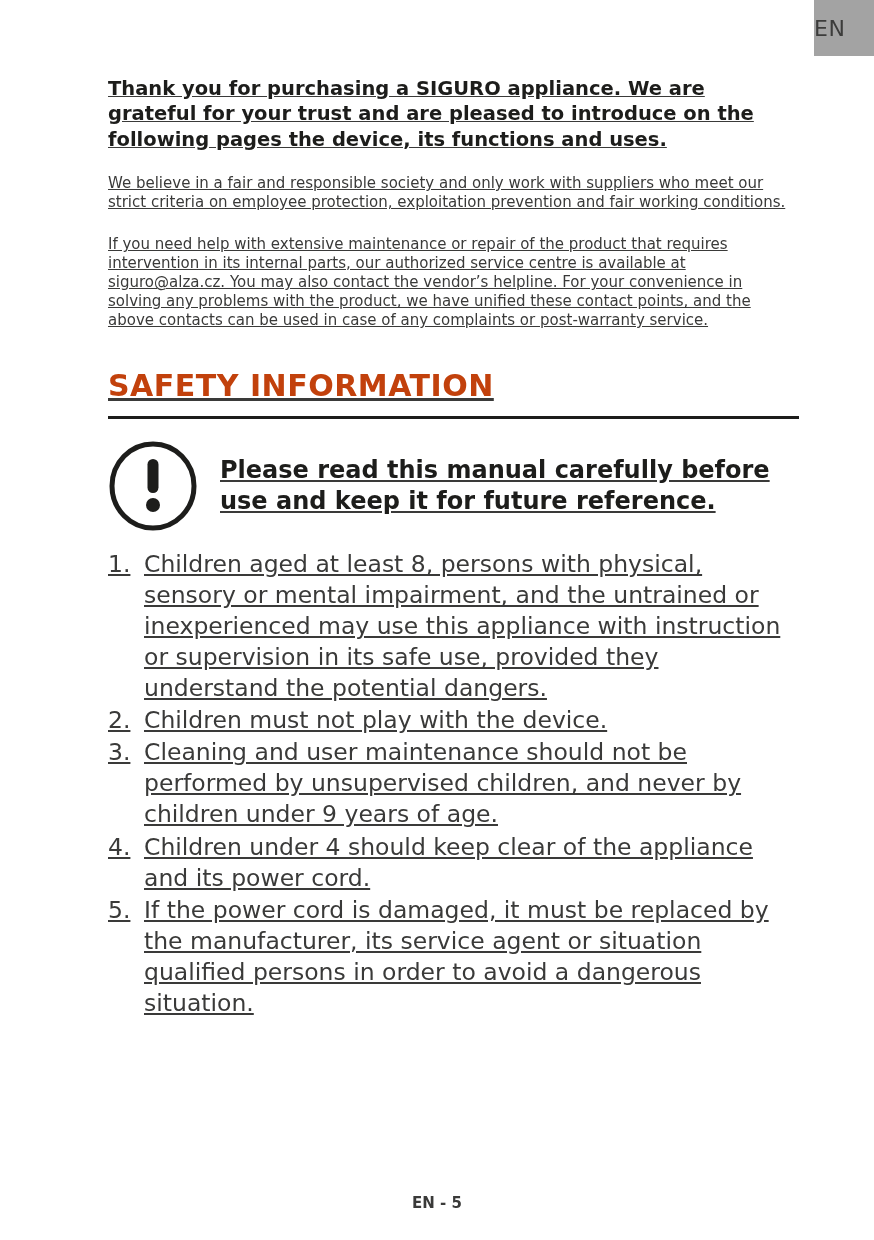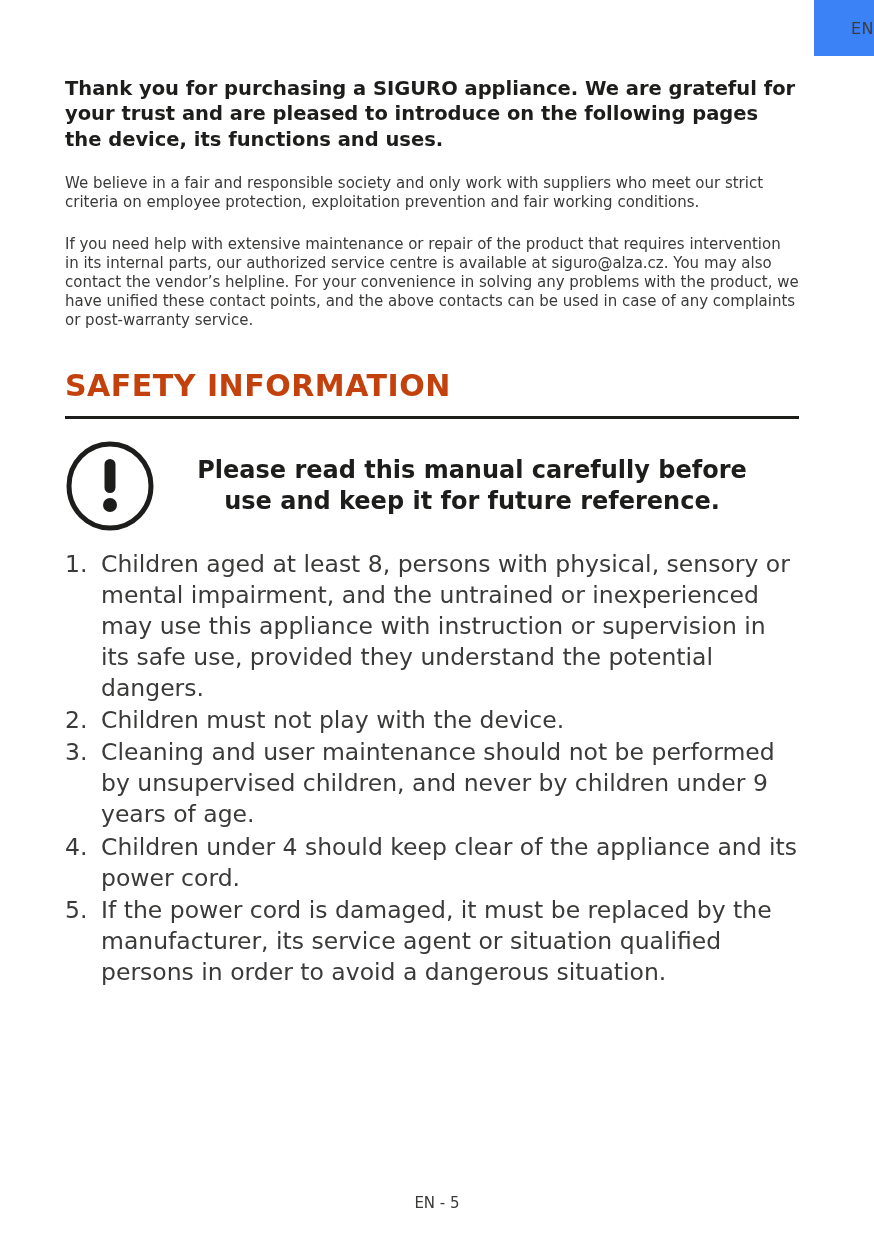--- a/index.html
+++ b/index.html
@@ -11,30 +11,31 @@
     color: #3a3a39;
     position: relative;
     overflow: hidden;
   }
   .lang-tab {
     position: absolute;
     top: 0;
     right: 0;
     width: 60px;
     height: 56px;
-    background: #3b82f6;
+    background: #a3a3a3;
     display: flex;
     align-items: center;
-    justify-content: flex-end;
-    font-size: 16px;
+    justify-content: flex-start;
+    font-size: 22px;
     color: #3c3c3b;
     letter-spacing: 0.5px;
   }
   .content {
-    padding: 76px 75px 0 65px;
+    padding: 76px 75px 0 108px;
+    text-decoration: underline;
   }
   .lead {
     font-weight: bold;
     color: #1d1d1b;
     font-size: 19.5px;
     line-height: 1.3;
     margin: 0 0 22px 0;
   }
   .para {
     font-size: 15px;
@@ -64,21 +65,20 @@
     flex: 0 0 90px;
     height: 90px;
   }
   .notice-text {
     font-size: 24px;
     font-weight: bold;
     color: #1d1d1b;
     line-height: 1.3;
     margin-left: 22px;
     max-width: 590px;
-    text-align: center;
   }
   .safety-list {
     margin: 14px 0 0 0;
     color: #3a3a39;
   }
   .safety-item {
     display: flex;
     font-size: 23.5px;
     line-height: 1.32;
     margin-bottom: 1px;
@@ -90,20 +90,21 @@
     flex: 1;
   }
   .footer {
     position: absolute;
     bottom: 28px;
     left: 0;
     width: 100%;
     text-align: center;
     font-size: 15px;
     color: #3a3a39;
+    font-weight: bold;
   }
 </style>
 </head>
 <body>
 
 <div class="lang-tab">
   <span>EN</span>
 </div>
 
 <div class="content">

